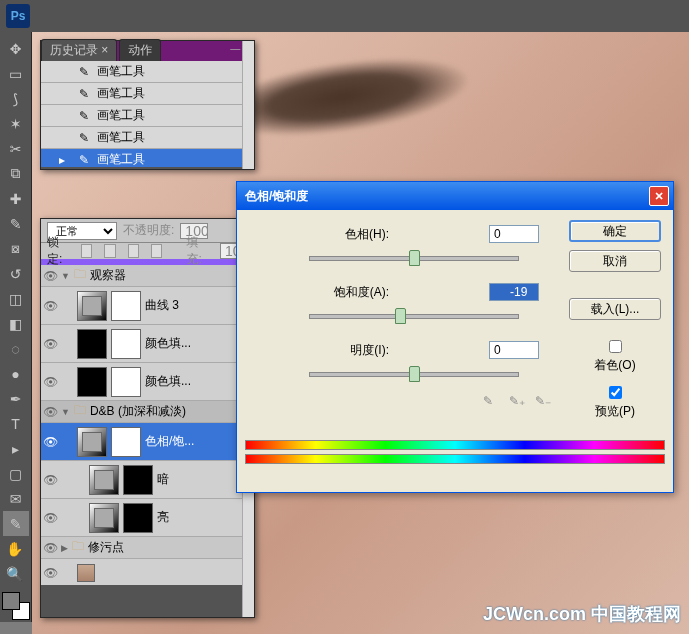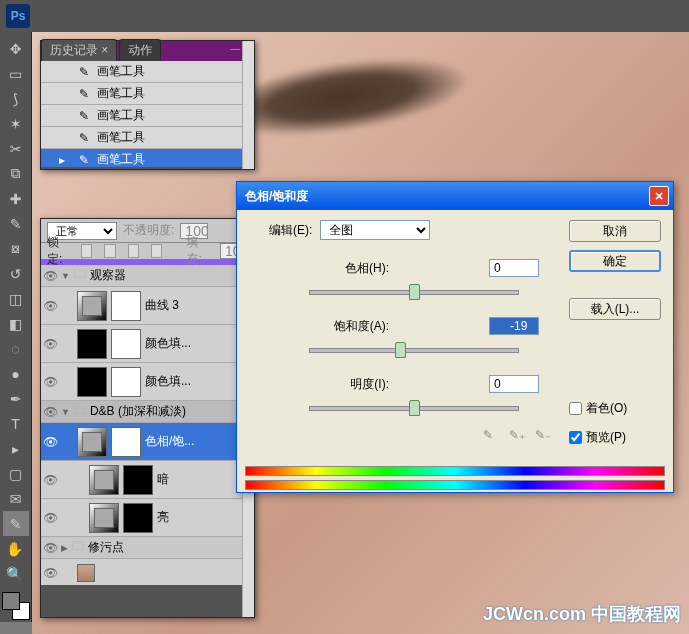--- a/index.html
+++ b/index.html
@@ -76,21 +76,21 @@
 .slider-row { display: flex; align-items: center; height: 28px; padding-left: 60px; gap: 20px; }
 .sl-label { width: 80px; text-align: right; color: #000; }
 .sl-val { width: 50px; height: 18px; border: 1px solid #7f9db9; background: #fff; padding-left: 4px; }
 .sl-val.sel { background: #316ac5; color: #fff; padding-left: 20px; }
 .slider-track { margin-left: 60px; width: 210px; height: 20px; position: relative; margin-bottom: 10px; }
 .slider-track::before { content: ""; position: absolute; top: 8px; left: 0; right: 0; height: 3px; background: #c0c0c0; border: 1px solid #888; }
 .slider-thumb { position: absolute; top: 2px; width: 11px; height: 16px; background: #c0e0c0; border: 1px solid #5a8a5a; border-radius: 2px 2px 0 0; }
 .dlg-side { width: 92px; display: flex; flex-direction: column; gap: 8px; }
 .winbtn { height: 22px; background: #ece9d8; border: 1px solid #888; border-radius: 3px; cursor: pointer; box-shadow: inset 1px 1px #fff; }
 .winbtn.def { border: 2px solid #4a8ae0; }
-.check-row { display: flex; align-items: center; gap: 4px; margin-top: 4px; }
+.check-row { display: flex; align-items: center; gap: 4px; margin-top: 4px; flex-direction: column; }
 .check-row input { width: 13px; height: 13px; }
 .eyedroppers { display: flex; gap: 8px; margin-top: 10px; justify-content: flex-end; padding-right: 4px; }
 .eyedrop { width: 18px; height: 18px; color: #888; }
 .spectrum { height: 10px; margin: 10px 8px 0 8px; background: linear-gradient(to right, red, yellow, lime, cyan, blue, magenta, red); border: 1px solid #888; }
 .spectrum + .spectrum { margin-top: 4px; }
 
 .scrollbar-v { position: absolute; right: 0; top: 0; bottom: 0; width: 12px; background: #ddd; border-left: 1px solid #aaa; }
 </style>
 </head>
 <body>
@@ -266,26 +266,20 @@
 </div>
 
 <div class="hsl-dialog">
   <div class="titlebar">
     <span>色相/饱和度</span>
     <span class="spacer"></span>
     <div class="closewin">✕</div>
   </div>
   <div class="dlg-body">
     <div class="dlg-main">
-      <div class="edit-row">
-        <span>编辑(E):</span>
-        <select class="edit-sel">
-          <option>全图</option>
-        </select>
-      </div>
 
       <div class="slider-row">
         <span class="sl-label">色相(H):</span>
         <span style="width:60px"></span>
         <input class="sl-val" value="0" style="">
       </div>
       <div class="slider-track">
         <div class="slider-thumb" style="left:100px;"></div>
       </div>
 
@@ -308,22 +302,22 @@
       </div>
 
       <div class="eyedroppers">
         <span class="eyedrop">✎</span>
         <span class="eyedrop">✎₊</span>
         <span class="eyedrop">✎₋</span>
       </div>
     </div>
 
     <div class="dlg-side">
+      <button class="winbtn def">确定</button>
       <button class="winbtn">取消</button>
-      <button class="winbtn def">确定</button>
       <div style="height:10px"></div>
       <button class="winbtn">载入(L)...</button>
       <div style="flex:1"></div>
       <label class="check-row">
         <input type="checkbox" style="">
         <span>着色(O)</span>
       </label>
       <label class="check-row">
         <input type="checkbox" checked="" style="">
         <span>预览(P)</span>

